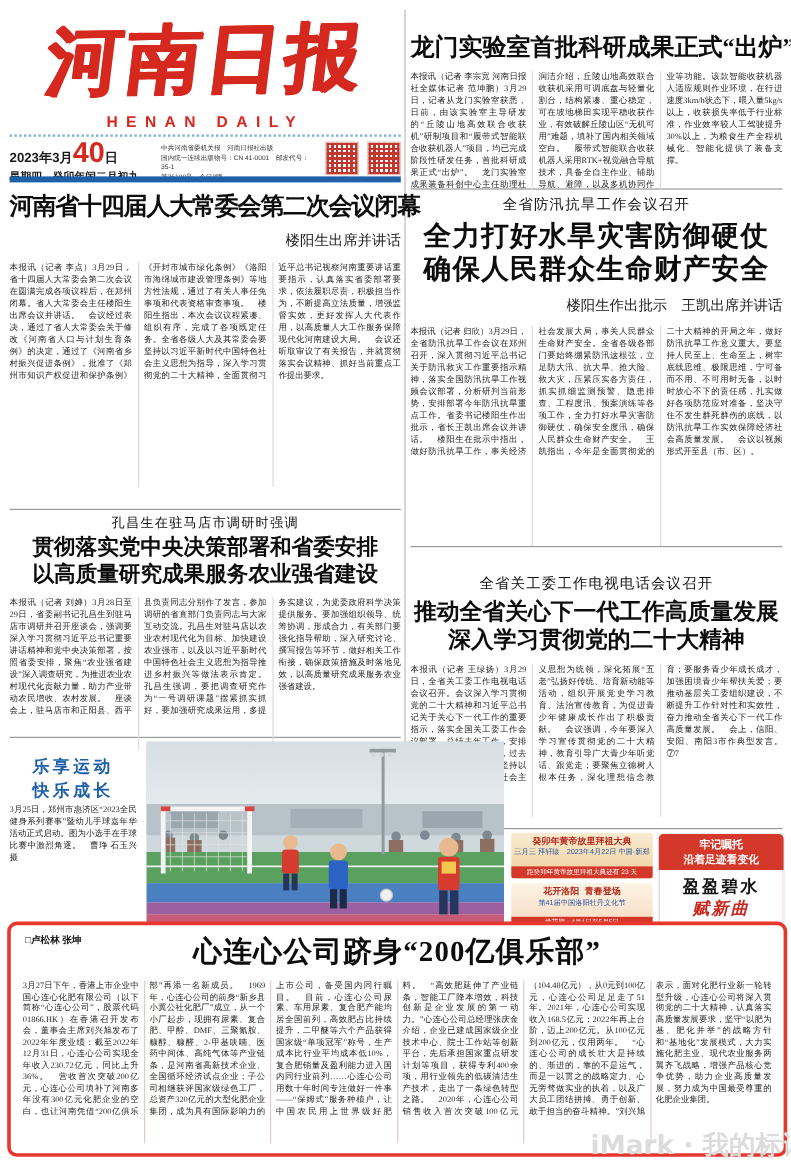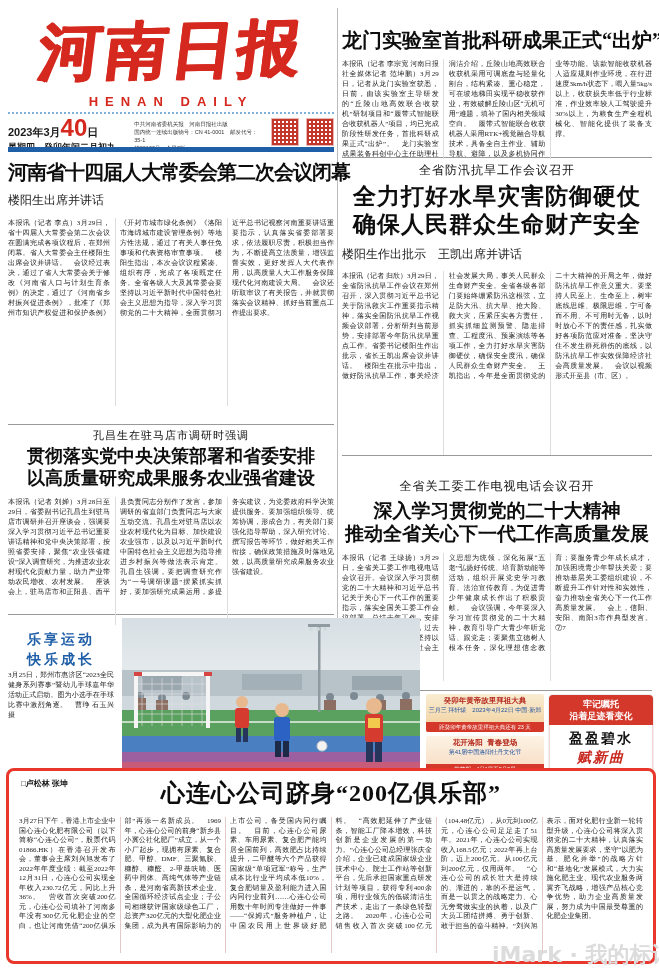--- a/index.html
+++ b/index.html
@@ -23,21 +23,21 @@
   .qr-wrap{display:flex;gap:4px;margin-top:2px;}
   .qr{width:26px;height:26px;background-color:#fff;border:1px solid #e7b8b4;
       background-image:repeating-linear-gradient(0deg,#c4372c 0 2px,transparent 2px 4px),
                        repeating-linear-gradient(90deg,#c4372c 0 2px,transparent 2px 4px);}
   .qr-label{font-size:4.5px;text-align:center;color:#b33;margin-top:1px;
             font-family:"Liberation Sans",sans-serif;white-space:nowrap;}
   .blue-bar{position:absolute;left:8px;top:147px;width:326px;height:5px;background:#1f5fa8;}
   
   .kicker{text-align:center;font-size:12px;color:#111;letter-spacing:1px;}
   .headline{font-weight:bold;color:#0d0d0d;text-align:center;line-height:1.22;}
-  .subtitle{text-align:left;font-size:12px;color:#222;}
+  .subtitle{text-align:right;font-size:12px;color:#222;}
   .body3{columns:3;column-gap:10px;column-rule:1px solid #ddd;
          font-size:7px;line-height:10px;text-align:justify;overflow:hidden;color:#222;}
   .body6{columns:6;column-gap:9px;column-rule:1px solid #e5c9c7;
          font-size:7px;line-height:9.5px;text-align:justify;overflow:hidden;color:#222;}
   .hline{position:absolute;background:#999;height:1px;}
   .vline{position:absolute;background:#bbb;width:1px;}
   
   .art-longmen{position:absolute;left:342px;top:28px;width:310px;}
   .art-longmen .headline{font-size:20px;white-space:nowrap;}
   .art-longmen .body3{margin-top:7px;height:100px;}
@@ -159,22 +159,22 @@
       <div>全力打好水旱灾害防御硬仗</div>
       <div>确保人民群众生命财产安全</div>
     </div>
     <div class="subtitle">楼阳生作出批示　王凯出席并讲话</div>
     <div class="body3">本报讯（记者 归欣）3月29日，全省防汛抗旱工作会议在郑州召开，深入贯彻习近平总书记关于防汛救灾工作重要指示精神，落实全国防汛抗旱工作视频会议部署，分析研判当前形势，安排部署今年防汛抗旱重点工作。省委书记楼阳生作出批示，省长王凯出席会议并讲话。　楼阳生在批示中指出，做好防汛抗旱工作，事关经济社会发展大局，事关人民群众生命财产安全。全省各级各部门要始终绷紧防汛这根弦，立足防大汛、抗大旱、抢大险、救大灾，压紧压实各方责任，抓实抓细监测预警、隐患排查、工程度汛、预案演练等各项工作，全力打好水旱灾害防御硬仗，确保安全度汛，确保人民群众生命财产安全。　王凯指出，今年是全面贯彻党的二十大精神的开局之年，做好防汛抗旱工作意义重大。要坚持人民至上、生命至上，树牢底线思维、极限思维，宁可备而不用、不可用时无备，以时时放心不下的责任感，扎实做好各项防范应对准备，坚决守住不发生群死群伤的底线，以防汛抗旱工作实效保障经济社会高质量发展。　会议以视频形式开至县（市、区）。</div>
   </article>
 
   <article class="art-ggw">
     <div class="kicker">全省关工委工作电视电话会议召开</div>
     <div class="headline">
+      <div>推动全省关心下一代工作高质量发展</div>
       <div>深入学习贯彻党的二十大精神</div>
-      <div>推动全省关心下一代工作高质量发展</div>
     </div>
     <div class="body3">本报讯（记者 王绿扬）3月29日，全省关工委工作电视电话会议召开。会议深入学习贯彻党的二十大精神和习近平总书记关于关心下一代工作的重要指示，落实全国关工委工作会议部署，总结去年工作，安排今年任务。　会议指出，过去一年，全省各级关工委坚持以习近平新时代中国特色社会主义思想为统领，深化拓展“五老”弘扬好传统、培育新动能等活动，组织开展党史学习教育、法治宣传教育，为促进青少年健康成长作出了积极贡献。　会议强调，今年要深入学习宣传贯彻党的二十大精神，教育引导广大青少年听党话、跟党走；要聚焦立德树人根本任务，深化理想信念教育；要服务青少年成长成才，加强困境青少年帮扶关爱；要推动基层关工委组织建设，不断提升工作针对性和实效性，奋力推动全省关心下一代工作高质量发展。　会上，信阳、安阳、南阳3市作典型发言。⑦7</div>
   </article>
 
   <section class="photo-sec">
     <div class="photo-cap">
       <div class="cap-title">
         <div>乐享运动</div>
         <div>快乐成长</div>
       </div>

